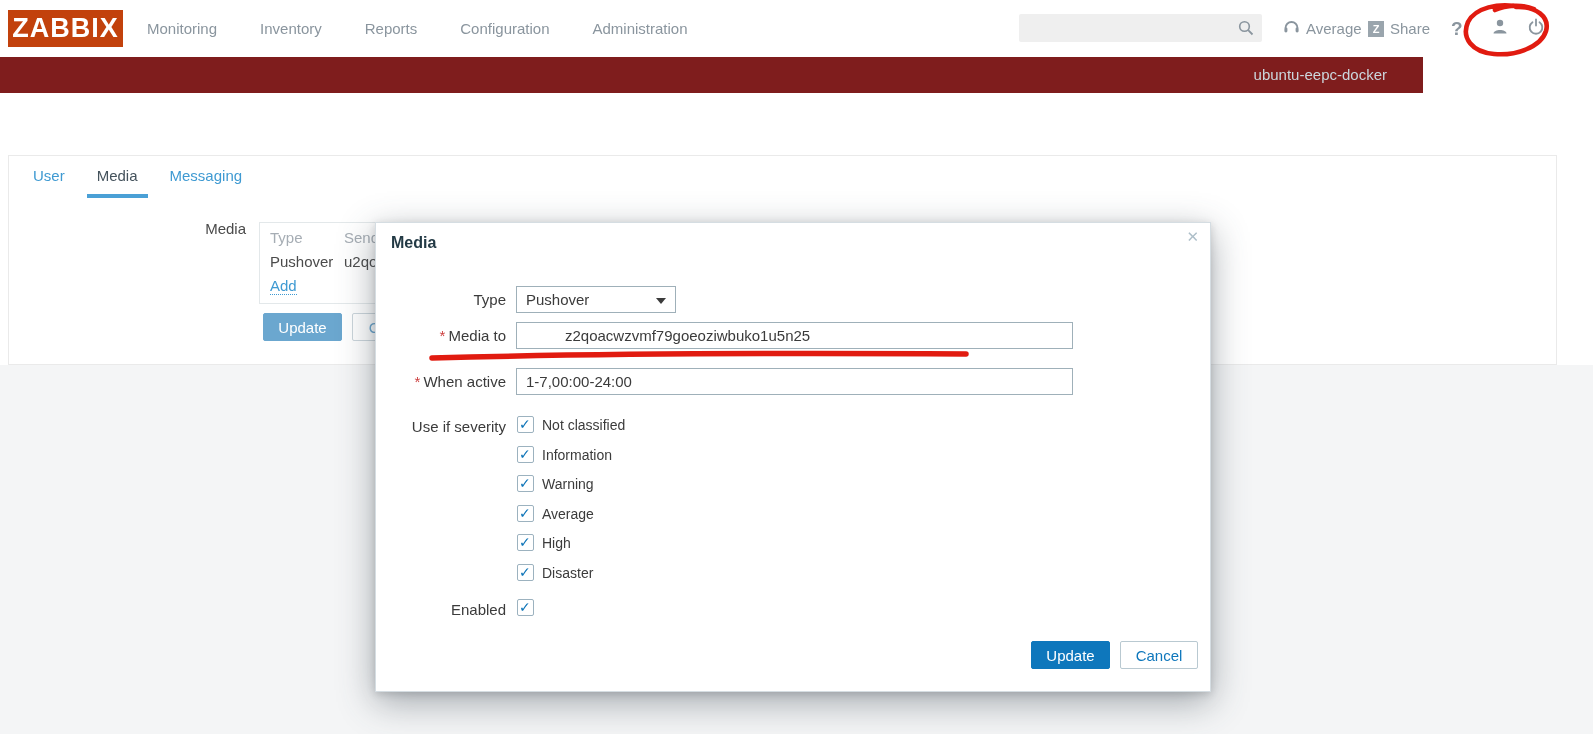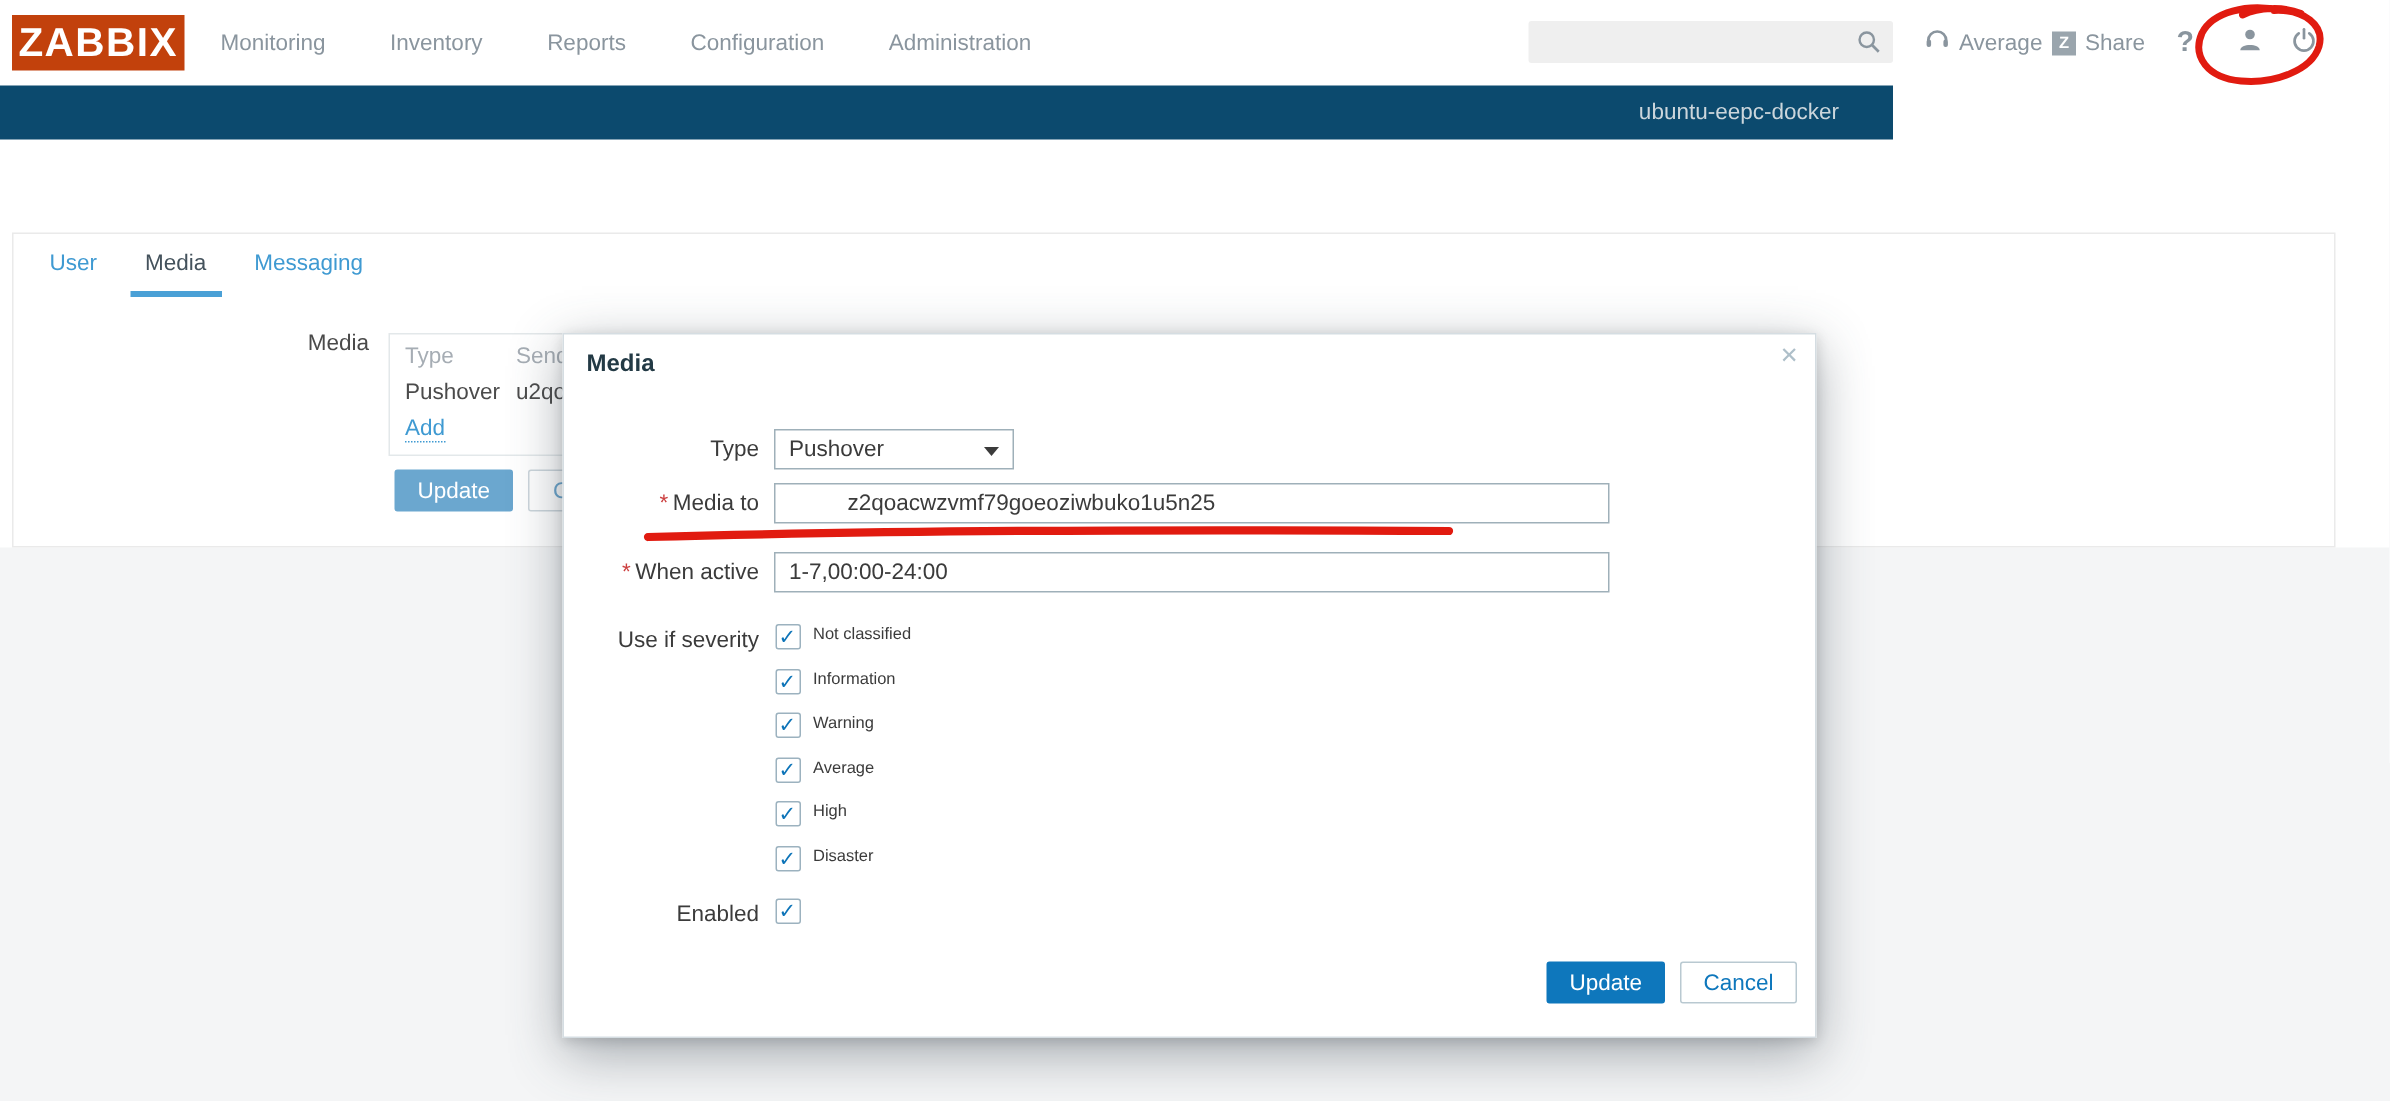--- a/index.html
+++ b/index.html
@@ -19,21 +19,21 @@
   .hdr-item { position:absolute; top:0; height:57px; display:flex; align-items:center; gap:6px; color:#8a959e; font-size:15px; }
   .hdr-support { left:1283px; }
   .hdr-share   { left:1368px; }
   .hdr-help    { left:1451px; font-size:19px; font-weight:bold; color:#8a959e; }
   .hdr-user    { left:1490px; }
   .hdr-power   { left:1527px; }
   .share-z { width:16px; height:16px; background:#9aa5ad; color:#fff; font-size:11px; font-weight:bold;
              display:flex; align-items:center; justify-content:center; }
 
   
-  .hostbar { position:absolute; left:0; top:57px; width:1262px; height:36px; background:#0c4a6e; }
+  .hostbar { position:absolute; left:0; top:57px; width:1423px; height:36px; background:#7f1d1d; }
   .hostbar .host { position:absolute; right:36px; top:0; line-height:36px; color:#ccd6dc; font-size:15px; }
 
   
   .lower-bg { position:absolute; left:0; top:365px; width:1593px; height:369px; background:#f4f5f6; }
   .page-title { position:absolute; left:8px; top:106px; font-size:24px; color:#4e4e4e; }
 
   .panel { position:absolute; left:8px; top:155px; width:1549px; height:210px; background:#fff; border:1px solid #eaeaea; }
   .tabs { position:absolute; left:14px; top:0; height:42px; display:flex; align-items:center; }
   .tab { padding:0 10px; margin-right:12px; font-size:15px; height:41px; display:flex; align-items:center; cursor:pointer;
          border-bottom:4px solid transparent; color:#3f9ad2; }
@@ -58,21 +58,21 @@
   .mlabel { position:absolute; left:0; width:130px; text-align:right; font-size:15px; color:#3b3b3b; }
   .req { color:#cc3f3f; margin-right:3px; }
   .mselect { position:absolute; left:140px; top:63px; width:160px; height:27px; border:1px solid #9fb0b9; background:#fff;
              font-size:15px; color:#3b3b3b; display:flex; align-items:center; padding-left:9px; cursor:pointer; }
   .caret { position:absolute; right:9px; top:11px; width:0; height:0; border-left:5px solid transparent;
            border-right:5px solid transparent; border-top:6px solid #3b3b3b; }
   .minput { position:absolute; left:140px; width:557px; height:27px; border:1px solid #9fb0b9; background:#fff;
             font-size:15px; color:#3b3b3b; padding:0 9px; font-family:"Liberation Sans","DejaVu Sans",sans-serif; }
   .checkbox { position:absolute; width:17px; height:17px; background:#fff; border:1px solid #9cb2bf; border-radius:2px; cursor:pointer; }
   .checkbox.checked::after { content:"✓"; position:absolute; left:1px; top:-1px; font-size:14px; font-weight:bold; color:#0d74b8; }
-  .sev-label { position:absolute; left:166px; font-size:11px; color:#3b3b3b; }
+  .sev-label { position:absolute; left:166px; font-size:14px; color:#3b3b3b; }
   .btn-blue { width:79px; background:#0e77bc; color:#fff; border:1px solid #0e77bc; }
   .btn-ghost { width:78px; background:#fff; color:#0e77bc; border:1px solid #b9c9d1; }
   .modal-footer { position:absolute; left:655px; top:418px; display:flex; gap:10px; }
 
   
   .annot { position:absolute; left:0; top:0; width:1593px; height:734px; z-index:50; pointer-events:none; }
 </style>
 </head>
 <body>
 

